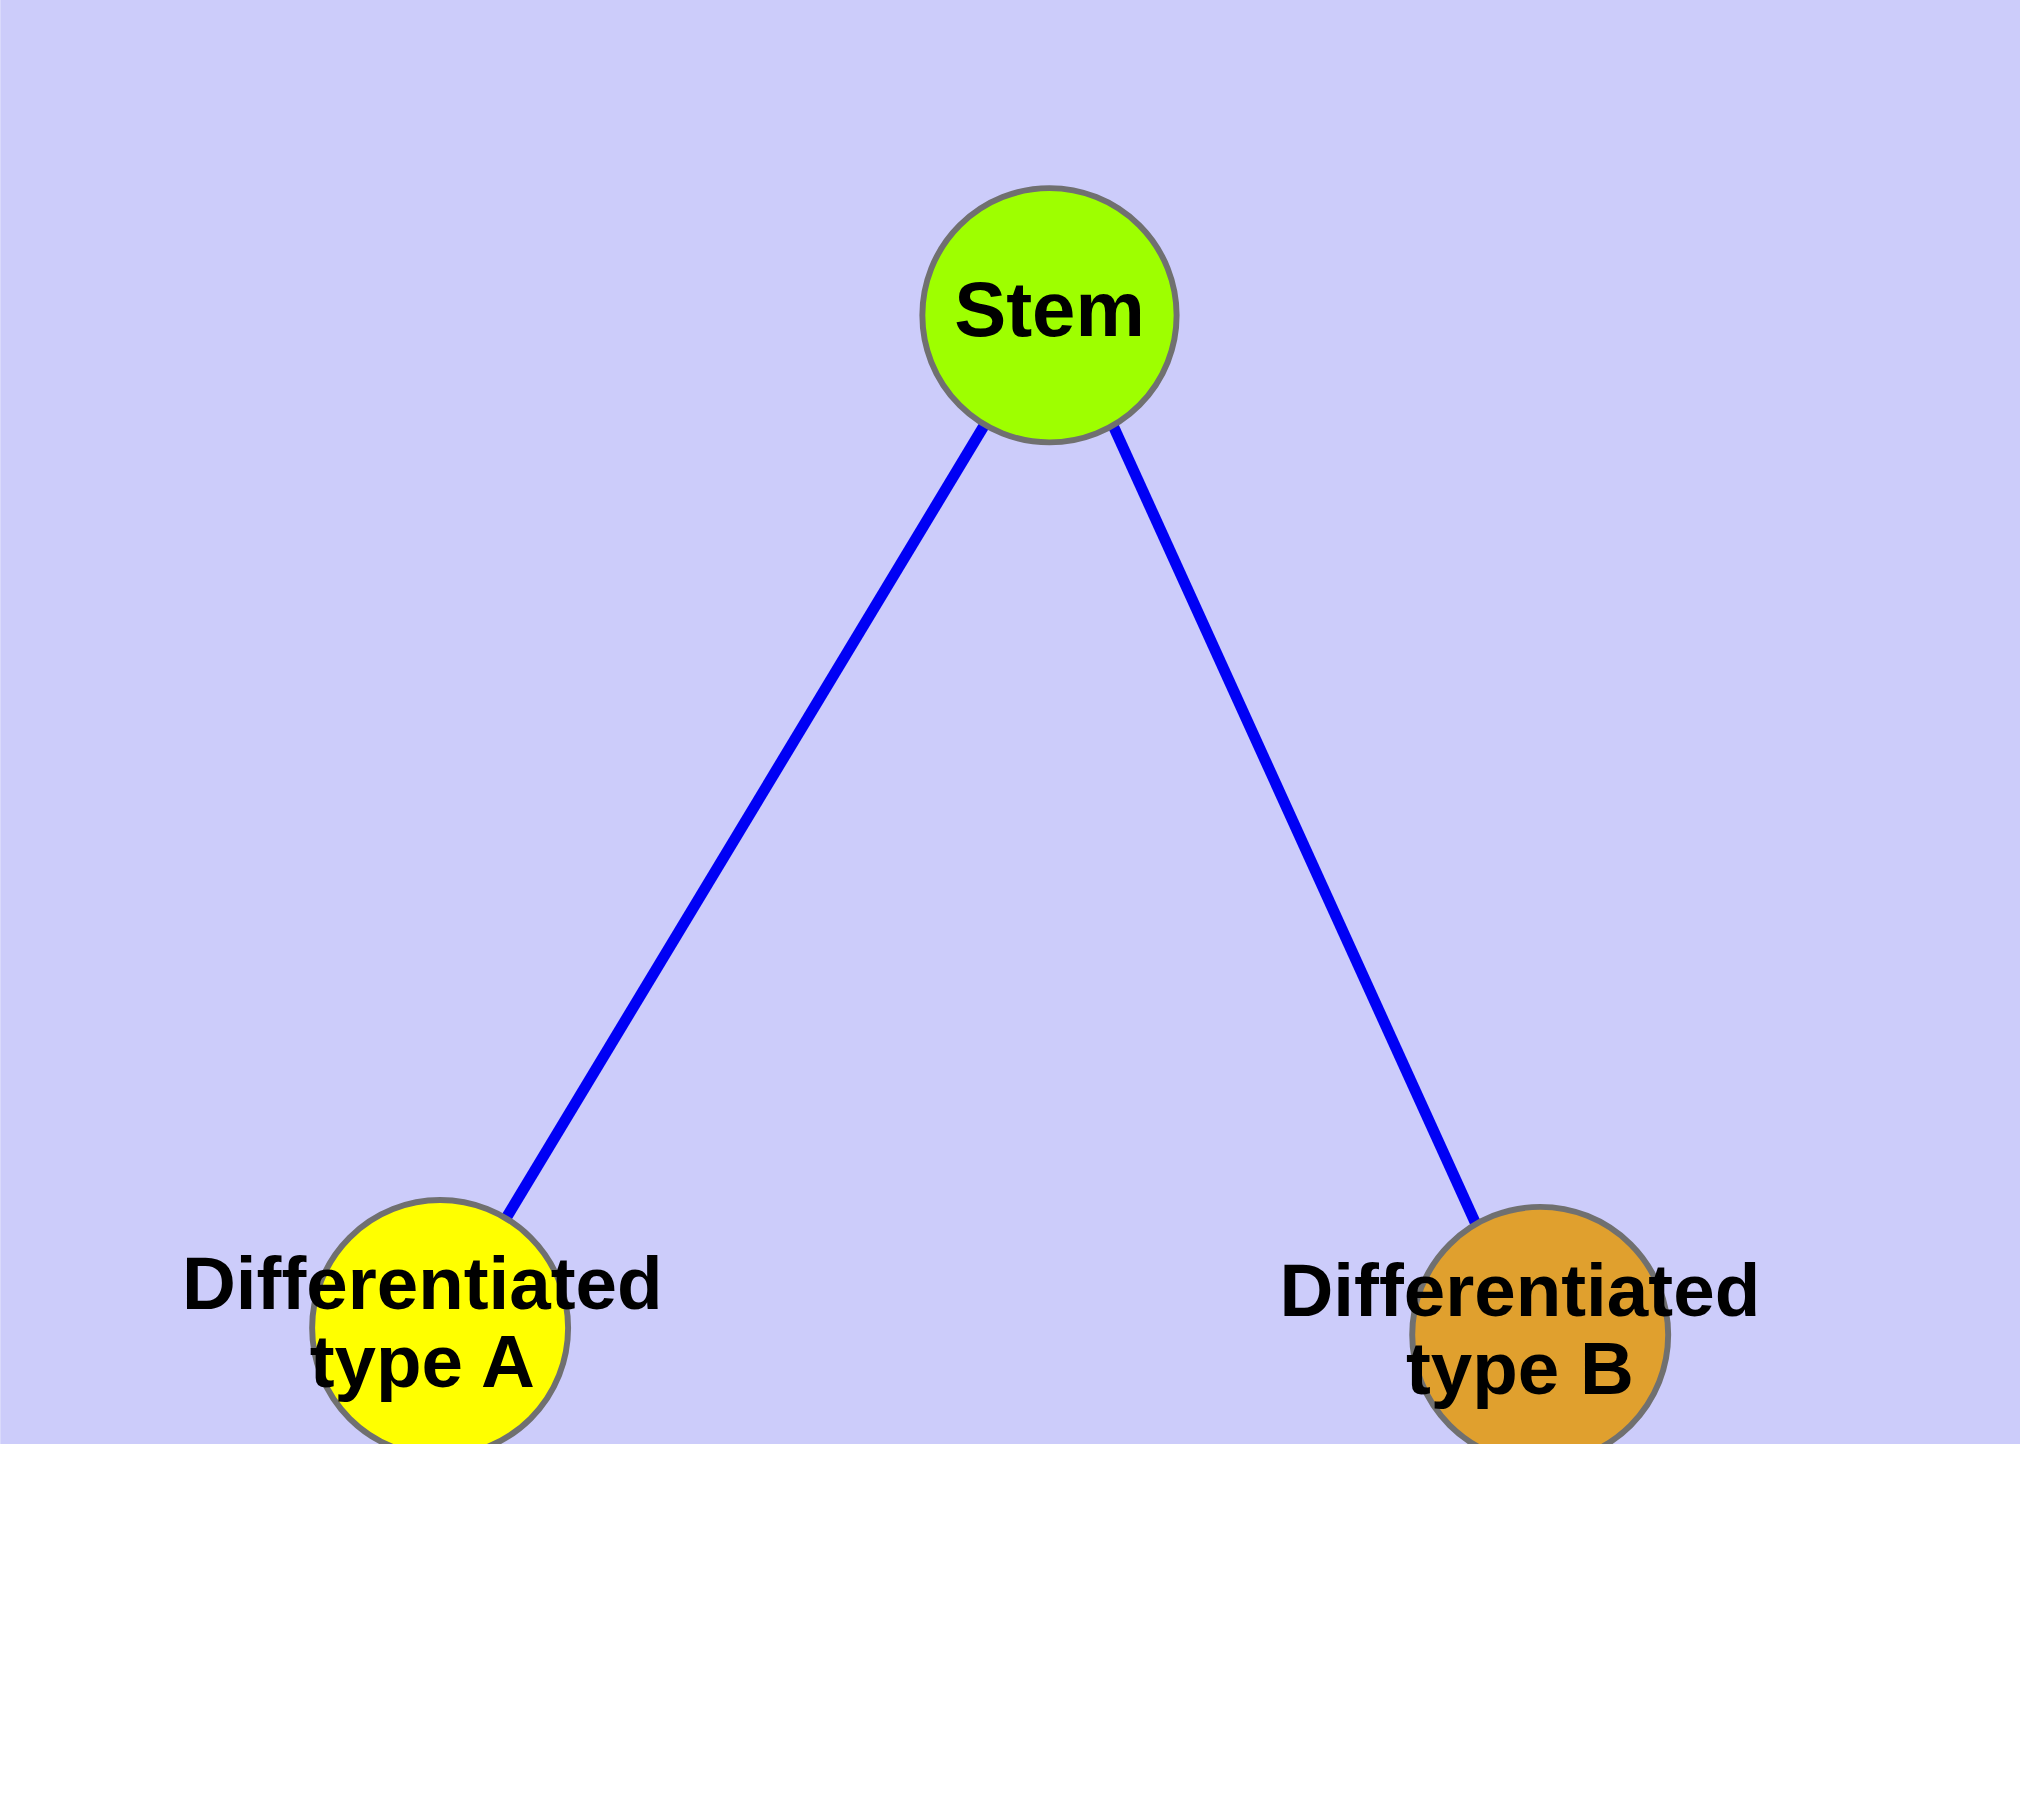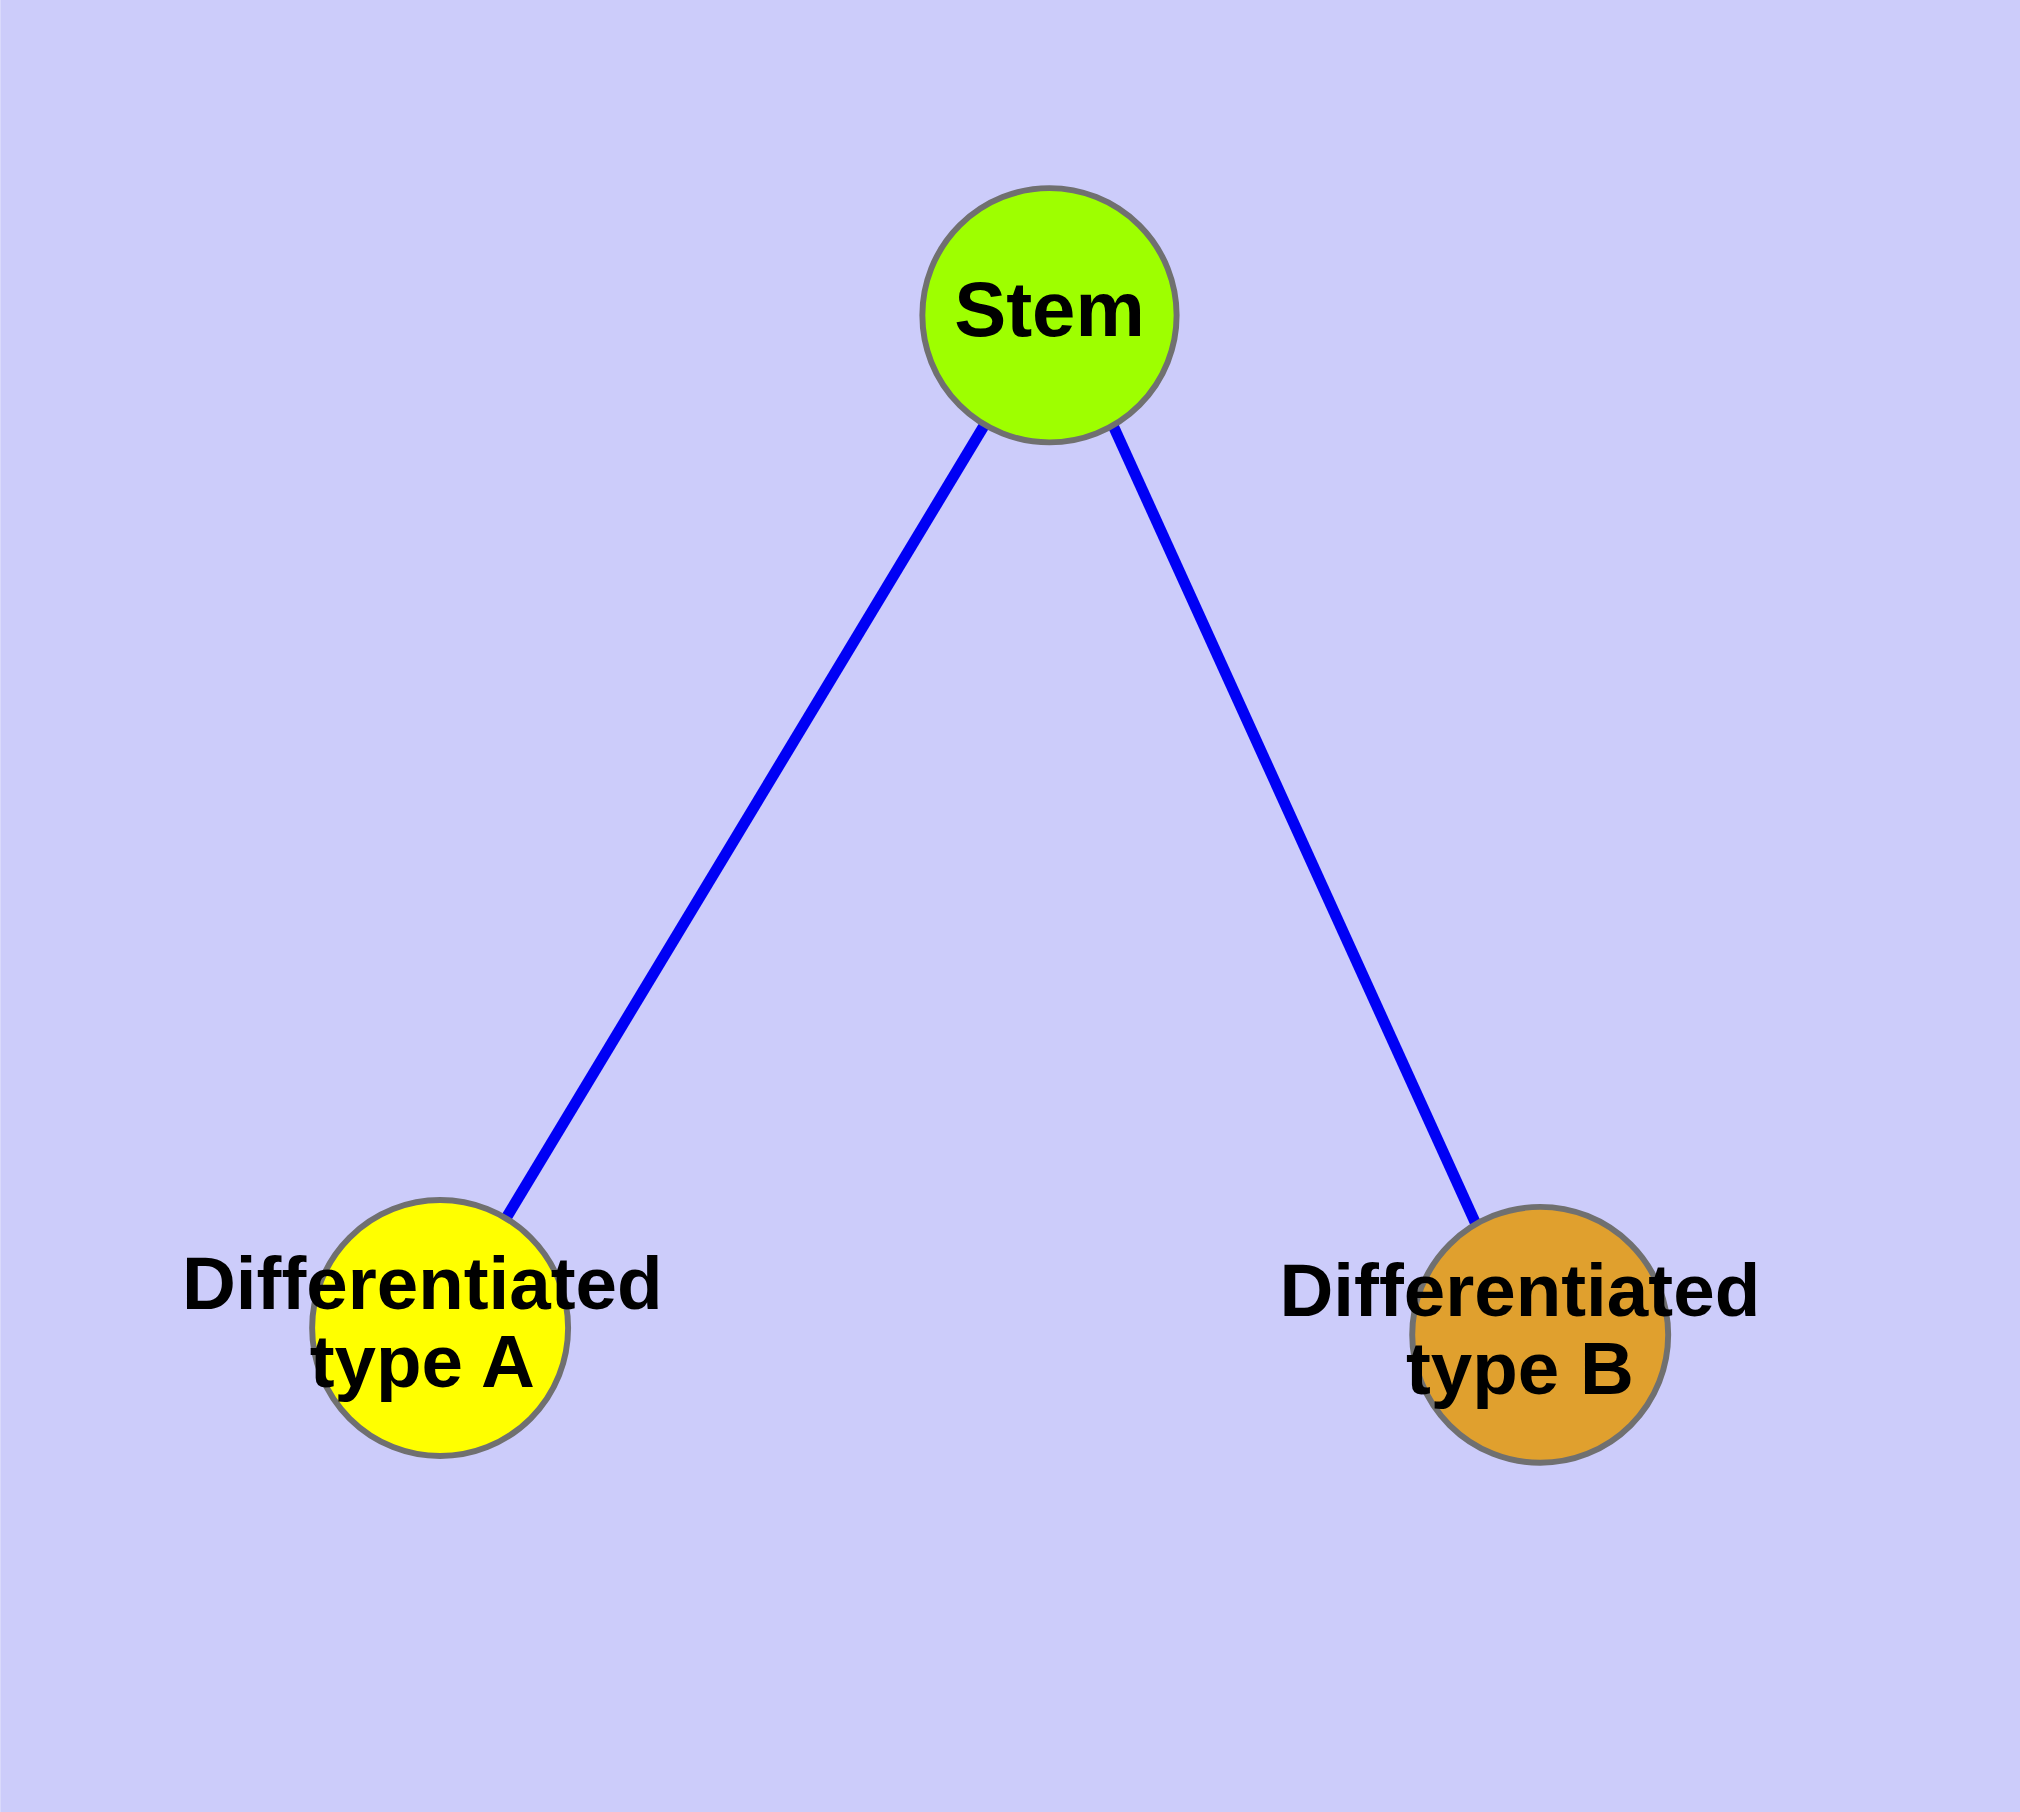--- a/index.html
+++ b/index.html
@@ -25,21 +25,21 @@
     font-weight: bold;
     fill: #000000;
     text-anchor: middle;
     dominant-baseline: middle;
     paint-order: normal;
   }
 </style>
 </head>
 <body>
 
-<div id="canvas" style="width: 2021px; height: 1812px;">
+<div id="canvas" style="width: 2021px; height: 1444px;">
   <svg id="graph-svg" viewBox="0 0 2384 2138" xmlns="http://www.w3.org/2000/svg" style="width: 2021px; height: 1812px;">
     <rect id="bg-rect" x="0" y="0" width="2384" height="2138" fill="#ccccfa"></rect>
     <g id="edges-layer">
         <line x1="1161" y1="502" x2="597" y2="1437" stroke="#0000f5" stroke-width="13" stroke-linecap="butt"></line>
         <line x1="1313" y1="502" x2="1741" y2="1444" stroke="#0000f5" stroke-width="13" stroke-linecap="butt"></line>
       </g>
     <g id="nodes-layer">
         <circle cx="1238" cy="372" r="150" fill="#9eff00" stroke="#707070" stroke-width="7"></circle>
         <circle cx="519" cy="1567" r="151" fill="#ffff00" stroke="#707070" stroke-width="7"></circle>
         <circle cx="1817" cy="1575" r="151" fill="#e0a02e" stroke="#707070" stroke-width="7"></circle>

